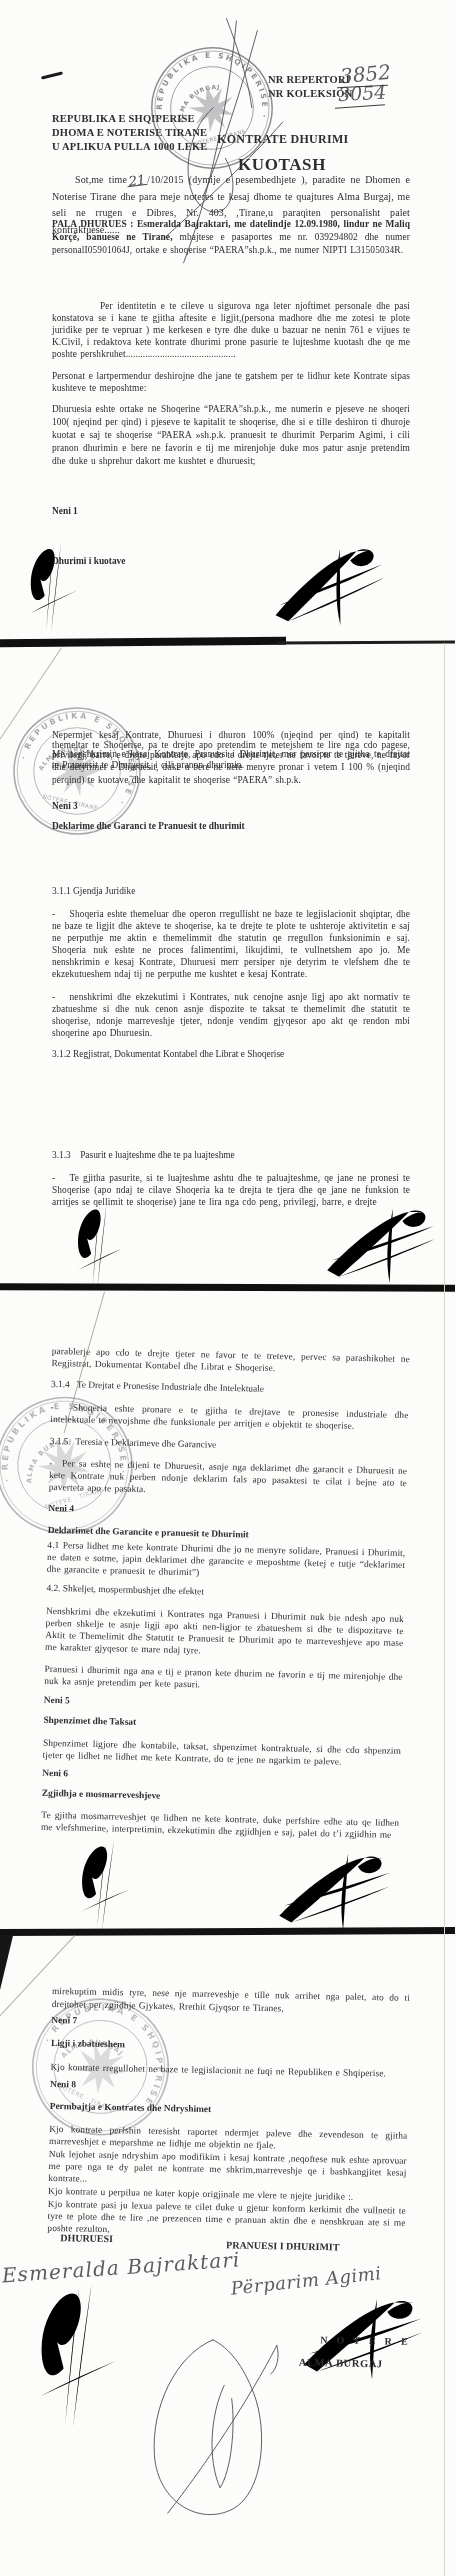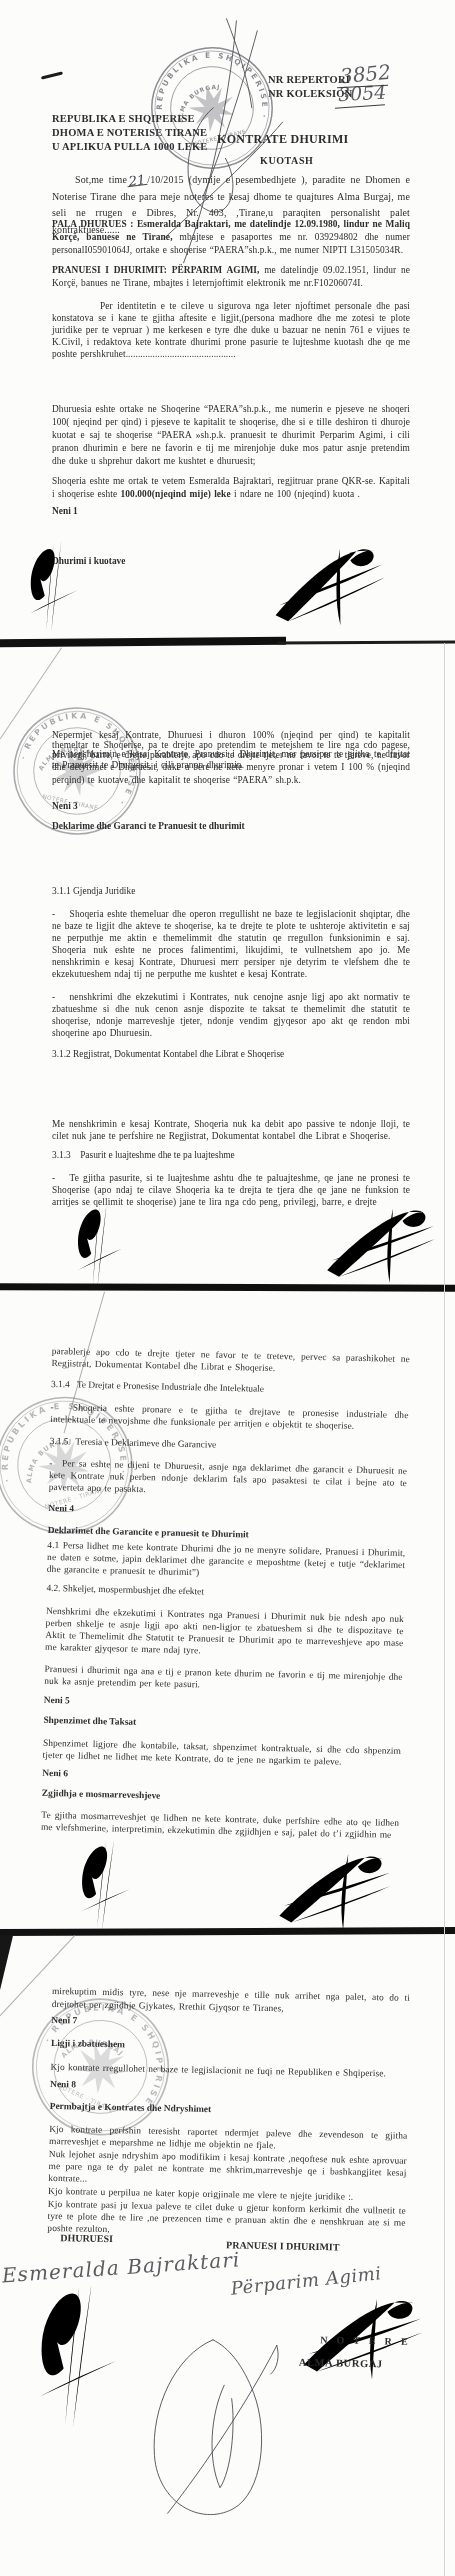--- a/index.html
+++ b/index.html
@@ -84,39 +84,34 @@
 
   <svg class="sig" style="left:144px;top:14.3px;width:143px;height:259px" viewBox="0 0 260 470">
     <path d="M168,12 C158,120 130,300 72,452"></path>
     <path d="M206,30 C176,140 140,250 108,330"></path>
     <path d="M126,170 C76,210 62,320 108,352 C152,382 180,318 148,262"></path>
     <path d="M36,408 C110,340 196,262 252,196"></path>
     <path d="M150,8 C170,60 190,120 196,170"></path>
   </svg>
 
   <div class="ttl" style="left:217px;top:132px;font-size:12px;letter-spacing:0.3px">KONTRATE DHURIMI</div>
-  <div class="ttl" style="left:260px;top:155px;font-size:10px;letter-spacing:0.6px">KUOTASH</div>
+  <div class="ttl" style="left:238px;top:155px;font-size:17px;letter-spacing:0.6px">KUOTASH</div>
 
   <div class="tb intro" style="top:172px">
     <span>Sot,me time</span><span class="hwin">21</span><span>/10/2015 (dymije e pesembedhjete ), paradite ne Dhomen e Noterise Tirane dhe para meje noteres te kesaj dhome te quajtures Alma Burgaj, me seli ne rrugen e Dibres, Nr. 403, ,Tirane,u paraqiten personalisht palet kontraktuese......</span>
   </div>
 
   <div class="tb" style="top:218px;line-height:13.2px">
     <b>PALA DHURUES : Esmeralda Bajraktari, me datelindje 12.09.1980, lindur ne Maliq Korçë, banuese ne Tirane,</b><span> mbajtese e pasaportes me nr. 039294802 dhe numer personalI05901064J, ortake e shoqerise “PAERA”sh.p.k., me numer NIPTI L31505034R.</span>
   </div>
 
-  <div class="tb" style="top:264px;line-height:13.2px">
-    <b>PRANUESI I DHURIMIT: PËRPARIM AGIMI,</b><span> me datelindje 09.02.1951, lindur ne Korçë, banues ne Tirane, mbajtes i leternjoftimit elektronik me nr.F10206074I.</span>
-  </div>
 
   <div class="tb ident" style="top:300px">Per identitetin e te cileve u sigurova nga leter njoftimet personale dhe pasi konstatova se i kane te gjitha aftesite e ligjit,(persona madhore dhe me zotesi te plote juridike per te vepruar ) me kerkesen e tyre dhe duke u bazuar ne nenin 761 e vijues te K.Civil, i redaktova kete kontrate dhurimi prone pasurie te lujteshme kuotash dhe qe me poshte pershkruhet.............................................</div>
+  <div class="tb" style="top:370px;line-height:12px">Personat e lartpermendur deshirojne dhe jane te gatshem per te lidhur kete Kontrate sipas kushteve te meposhtme:</div>
   <div class="tb" style="top:403px;line-height:13px">Dhuruesia eshte ortake ne Shoqerine “PAERA”sh.p.k., me numerin e pjeseve ne shoqeri 100( njeqind per qind) i pjeseve te kapitalit te shoqerise, dhe si e tille deshiron ti dhuroje kuotat e saj te shoqerise “PAERA »sh.p.k. pranuesit te dhurimit Perparim Agimi, i cili pranon dhurimin e bere ne favorin e tij me mirenjohje duke mos patur asnje pretendim dhe duke u shprehur dakort me kushtet e dhuruesit;</div>
-  <div class="tb" style="top:475px;line-height:12.7px">
-    <span>Shoqeria eshte me ortak te vetem Esmeralda Bajraktari, regjitruar prane QKR-se. Kapitali i shoqerise eshte </span><b>100.000(njeqind mije) leke</b><span> i ndare ne 100 (njeqind) kuota .</span>
-  </div>
   <div class="hd" style="top:506px">Neni 1</div>
   <div class="hd" style="top:556px">Dhurimi i kuotave</div>
 
   <svg class="sig" style="left:26.4px;top:541px;width:55px;height:93px" viewBox="0 0 100 170">
       <use href="#sigA"></use>
     </svg>
   <svg class="sig" style="left:270px;top:546px;width:118px;height:83px;transform:rotate(-3deg)" viewBox="0 0 210 150">
       <use href="#sigB"></use>
     </svg>
 
@@ -129,21 +124,20 @@
     </svg>
 
   <div class="tb" style="top:730px;line-height:10px">Nepermjet kesaj Kontrate, Dhuruesi i dhuron 100% (njeqind per qind) te kapitalit themeltar te Shoqerise, pa te drejte apo pretendim te metejshem te lire nga cdo pagese, privilegj, barre, e drejte parablerje apo cdo te drejte tjeter ne favor te te tjereve, ne favor te Pranuesit te Dhuruesit, i cili pranon dhurimin.</div>
   <div class="tb" style="top:748px;line-height:13.2px">Me nenshkrimin e kesaj Kontrate, Pranuesi i Dhurimit, mer persiper te gjitha te drejtat dhe detyrimet e Dhuruesit, duke u bere ne kete menyre pronar i vetem I 100 % (njeqind perqind) te kuotave dhe kapitalit te shoqerise “PAERA” sh.p.k.</div>
   <div class="hd" style="top:801px">Neni 3</div>
   <div class="hd" style="top:821px">Deklarime dhe Garanci te Pranuesit te dhurimit</div>
   <div class="num" style="top:886px">3.1.1  Gjendja Juridike</div>
   <div class="tb" style="top:908px;line-height:12px">-   Shoqeria eshte themeluar dhe operon rregullisht ne baze te legjislacionit shqiptar, dhe ne baze te ligjit dhe akteve te shoqerise, ka te drejte te plote te ushteroje aktivitetin e saj ne perputhje me aktin e themelimmit dhe statutin qe rregullon funksionimin e saj. Shoqeria nuk eshte ne proces falimentimi, likujdimi, te vullnetshem apo jo.  Me nenshkrimin e kesaj Kontrate, Dhuruesi merr persiper nje detyrim te vlefshem dhe te ekzekutueshem ndaj tij ne perputhe me kushtet e kesaj Kontrate.</div>
   <div class="tb" style="top:991px;line-height:12px">-   nenshkrimi dhe ekzekutimi i Kontrates, nuk cenojne asnje ligj apo akt normativ te zbatueshme si dhe nuk cenon asnje dispozite te taksat te themelimit dhe statutit te shoqerise, ndonje marreveshje tjeter, ndonje vendim gjyqesor apo akt qe rendon mbi shoqerine apo Dhuruesin.</div>
   <div class="num" style="top:1049px">3.1.2  Regjistrat, Dokumentat Kontabel dhe Librat e Shoqerise</div>
-  <div class="tb" style="top:1118px;line-height:12px">Me nenshkrimin e kesaj Kontrate, Shoqeria nuk ka debit apo passive te ndonje lloji, te cilet nuk jane te perfshire ne Regjistrat, Dokumentat kontabel dhe Librat e Shoqerise.</div>
   <div class="num" style="top:1150px">3.1.3  Pasurit e luajteshme dhe te pa luajteshme</div>
   <div class="tb" style="top:1172px;line-height:12px">-   Te gjitha pasurite, si te luajteshme ashtu dhe te paluajteshme, qe jane ne pronesi te Shoqerise (apo ndaj te cilave Shoqeria ka te drejta te tjera dhe qe jane ne funksion te arritjes se qellimit te shoqerise) jane te lira nga cdo peng, privilegj, barre, e drejte</div>
 
   <svg class="sig" style="left:67px;top:1202px;width:65px;height:88px" viewBox="0 0 100 170">
       <use href="#sigA"></use>
     </svg>
   <svg class="sig" style="left:324px;top:1205px;width:113px;height:82px" viewBox="0 0 210 150">
       <use href="#sigB"></use>
     </svg>
 

